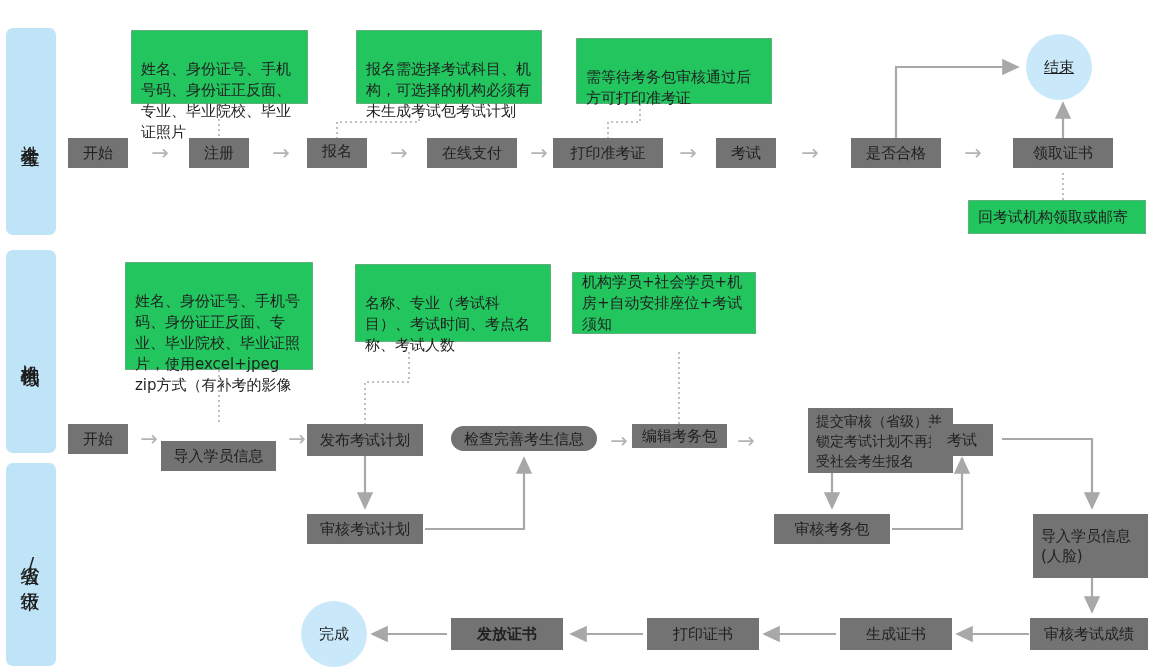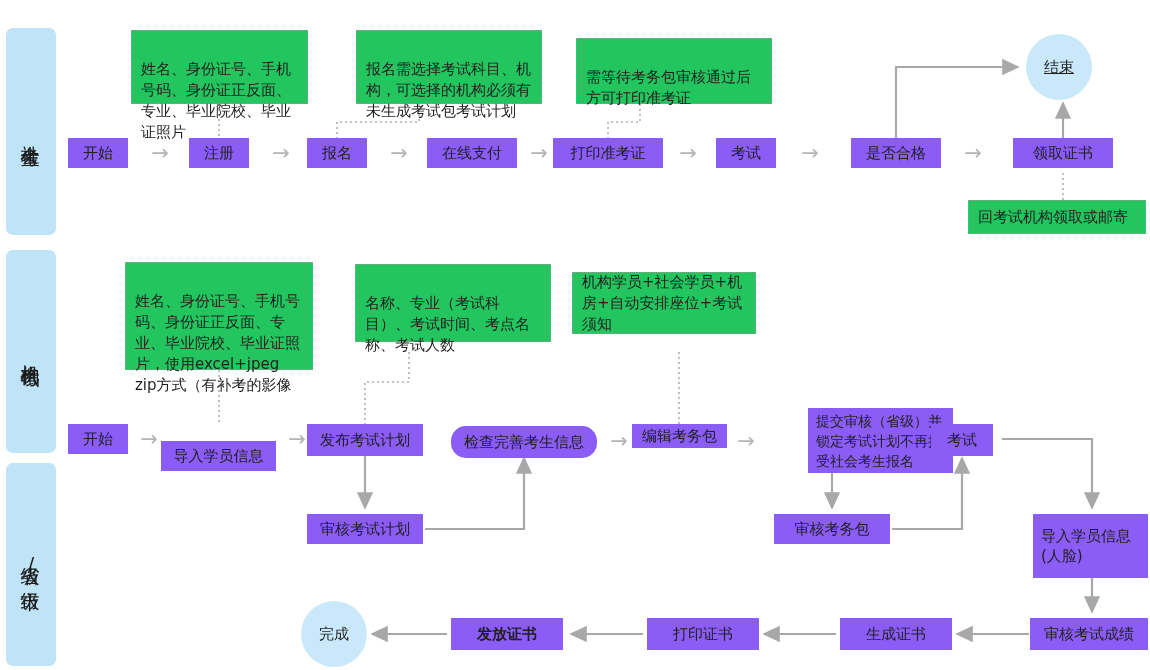--- a/index.html
+++ b/index.html
@@ -30,21 +30,21 @@
     align-items: center;
     justify-content: center;
     writing-mode: vertical-rl;
     text-orientation: upright;
     white-space: pre;
   }
 
   
   .node {
     position: absolute;
-    background: #8b5cf6;
+    background: #737373;
     color: #1f1f1f;
     font-size: 15px;
     line-height: 20px;
     display: flex;
     align-items: center;
     justify-content: center;
     text-align: center;
     padding: 12px 6px;
     white-space: pre-line;
   }
@@ -160,21 +160,21 @@
   <div class="node" style="left:68px; top:138px; width:60px; height:30px;">
     <span>开始</span>
   </div>
   <div class="arrowglyph" style="left:140px; top:143px; width:40px; height:20px;">→</div>
 
   <div class="node" style="left:189px; top:138px; width:60px; height:30px;text-align:center;">
     <span>注册</span>
   </div>
   <div class="arrowglyph" style="left:261px; top:143px; width:40px; height:20px;">→</div>
 
-  <div class="node" style="left:307px; top:138px; width:60px; height:30px;">
+  <div class="node" style="left:307px; top:138px; width:60px; height:30px;font-family:Liberation Mono, monospace;">
     <span>报名</span>
   </div>
   <div class="arrowglyph" style="left:379px; top:143px; width:40px; height:20px;">→</div>
 
   <div class="node" style="left:427px; top:138px; width:90px; height:30px;">
     <span>在线支付</span>
   </div>
   <div class="arrowglyph" style="left:521px; top:143px; width:36px; height:20px;">→</div>
 
   <div class="node" style="left:553px; top:138px; width:110px; height:30px;">
@@ -220,21 +220,21 @@
 
   <div class="node" style="left:161px; top:424px; width:115px; height:30px;margin-top:17px;">
     <span>导入学员信息</span>
   </div>
   <div class="arrowglyph" style="left:279px; top:429px; width:36px; height:20px;">→</div>
 
   <div class="node" style="left:307px; top:424px; width:116px; height:32px;">
     <span>发布考试计划</span>
   </div>
 
-  <div class="node" style="left:451px; top:426px; width:146px; height:32px;border-radius:15px;">
+  <div class="node" style="left:451px; top:426px; width:146px; height:25px;border-radius:15px;">
     <span>检查完善考生信息</span>
   </div>
   <div class="arrowglyph" style="left:601px; top:431px; width:36px; height:20px;">→</div>
 
   <div class="node" style="left:632px; top:424px; width:95px; height:16px;">
     <span>编辑考务包</span>
   </div>
   <div class="arrowglyph" style="left:731px; top:431px; width:30px; height:20px;">→</div>
 
   <div class="node" style="left:760px; top:408px; width:145px; height:65px; font-size:14px; line-height:20px; text-align:left; justify-content:flex-start; padding-left:8px;margin-left:48px;">

